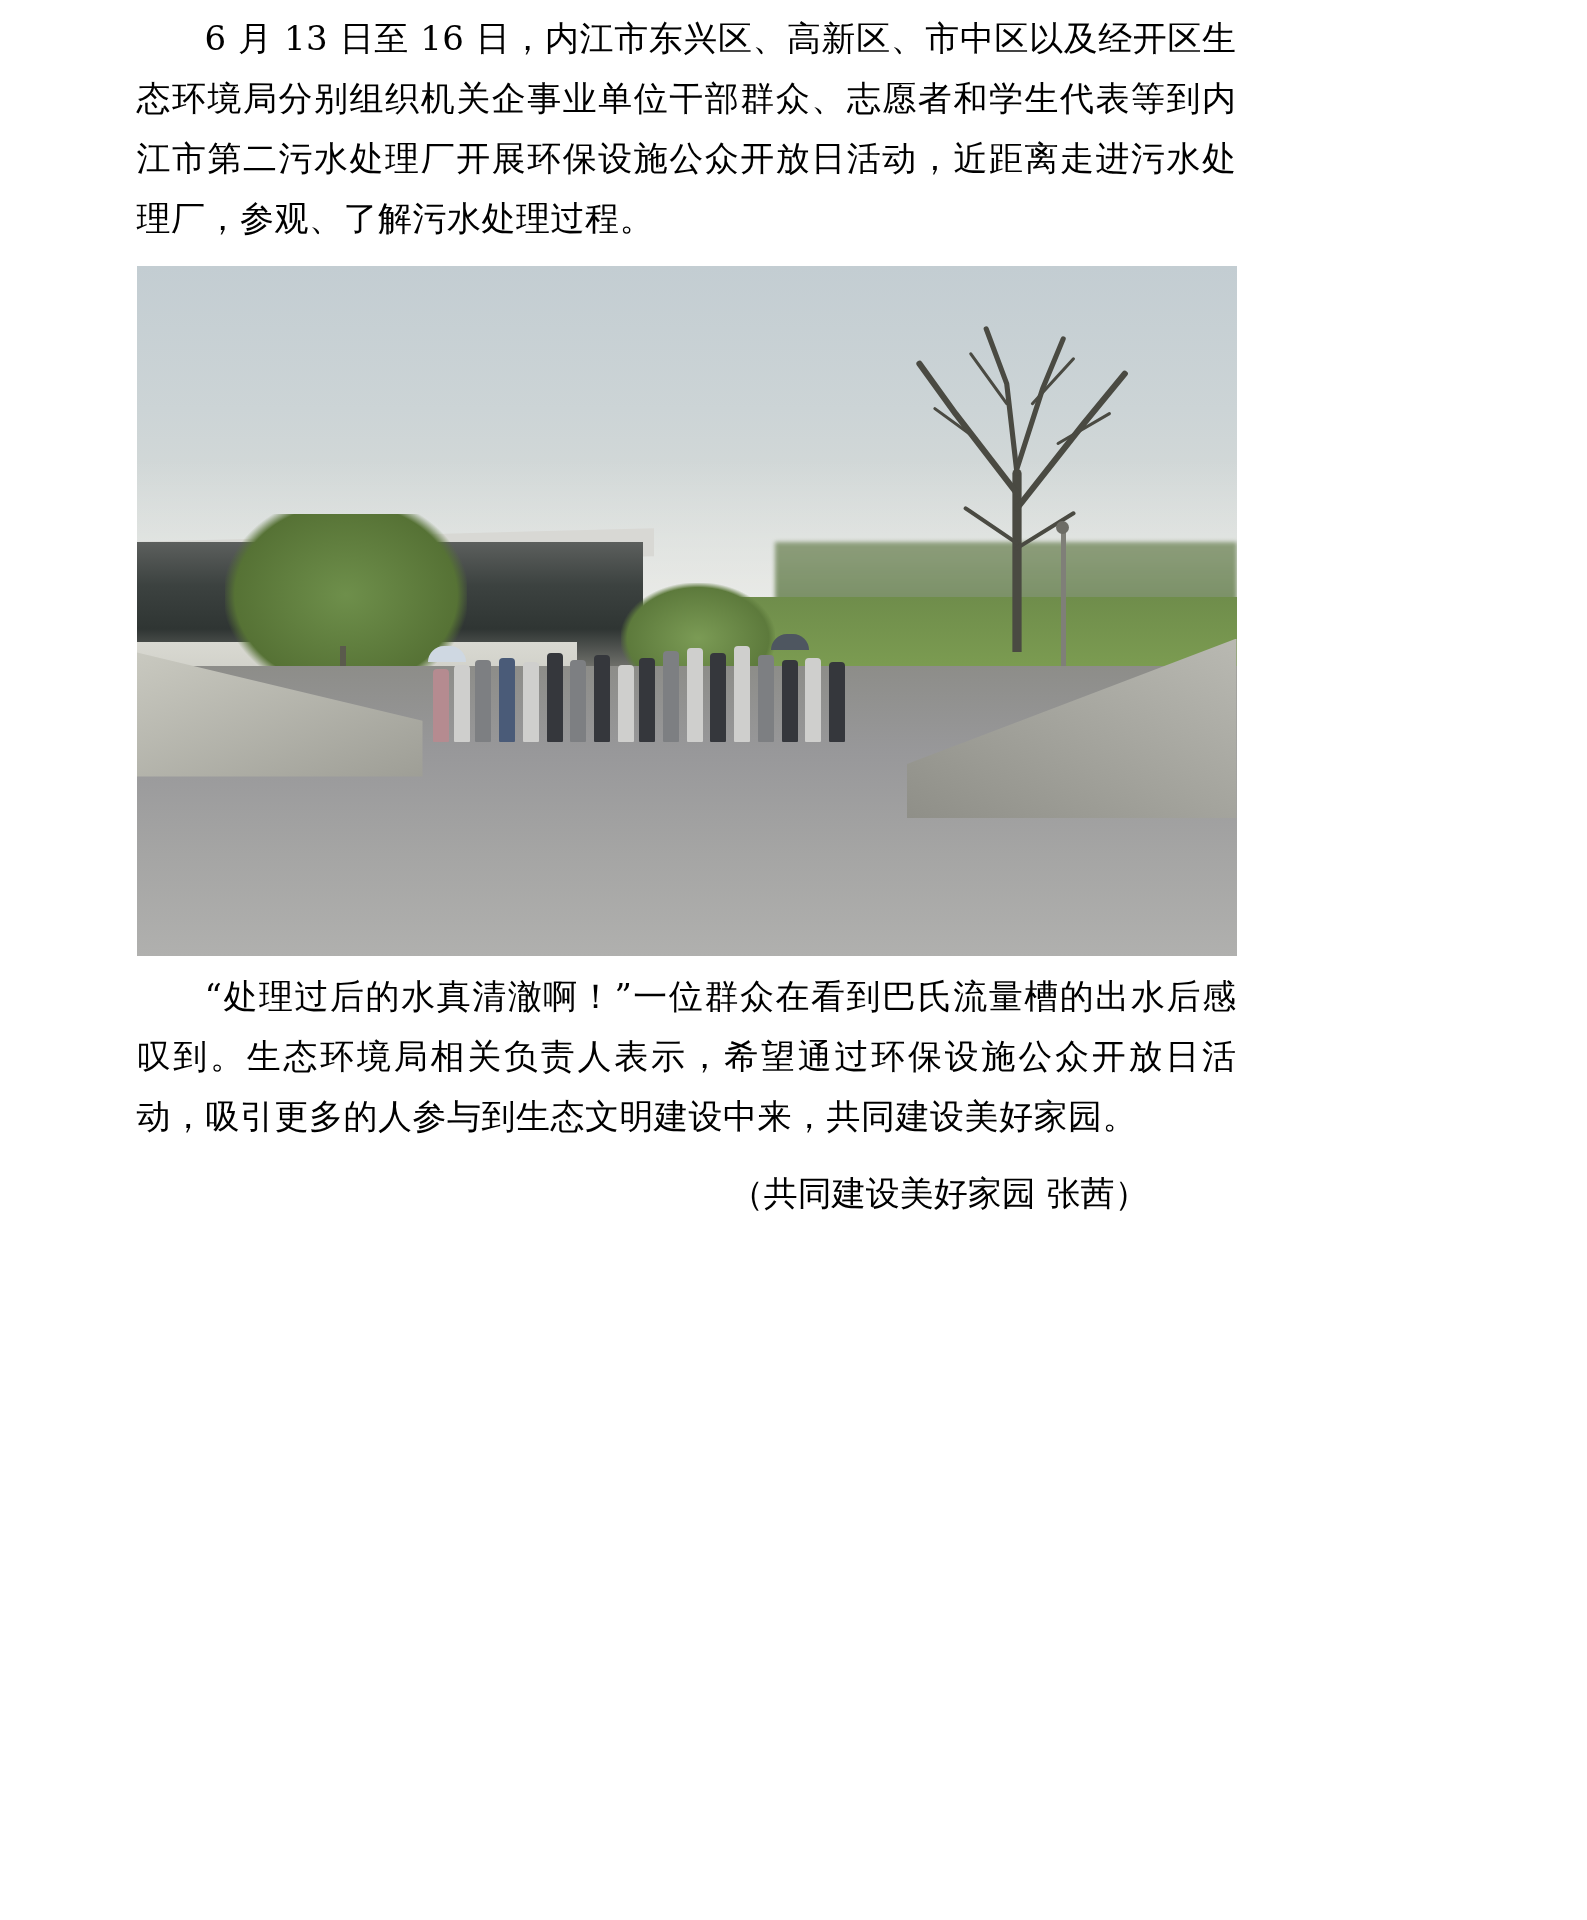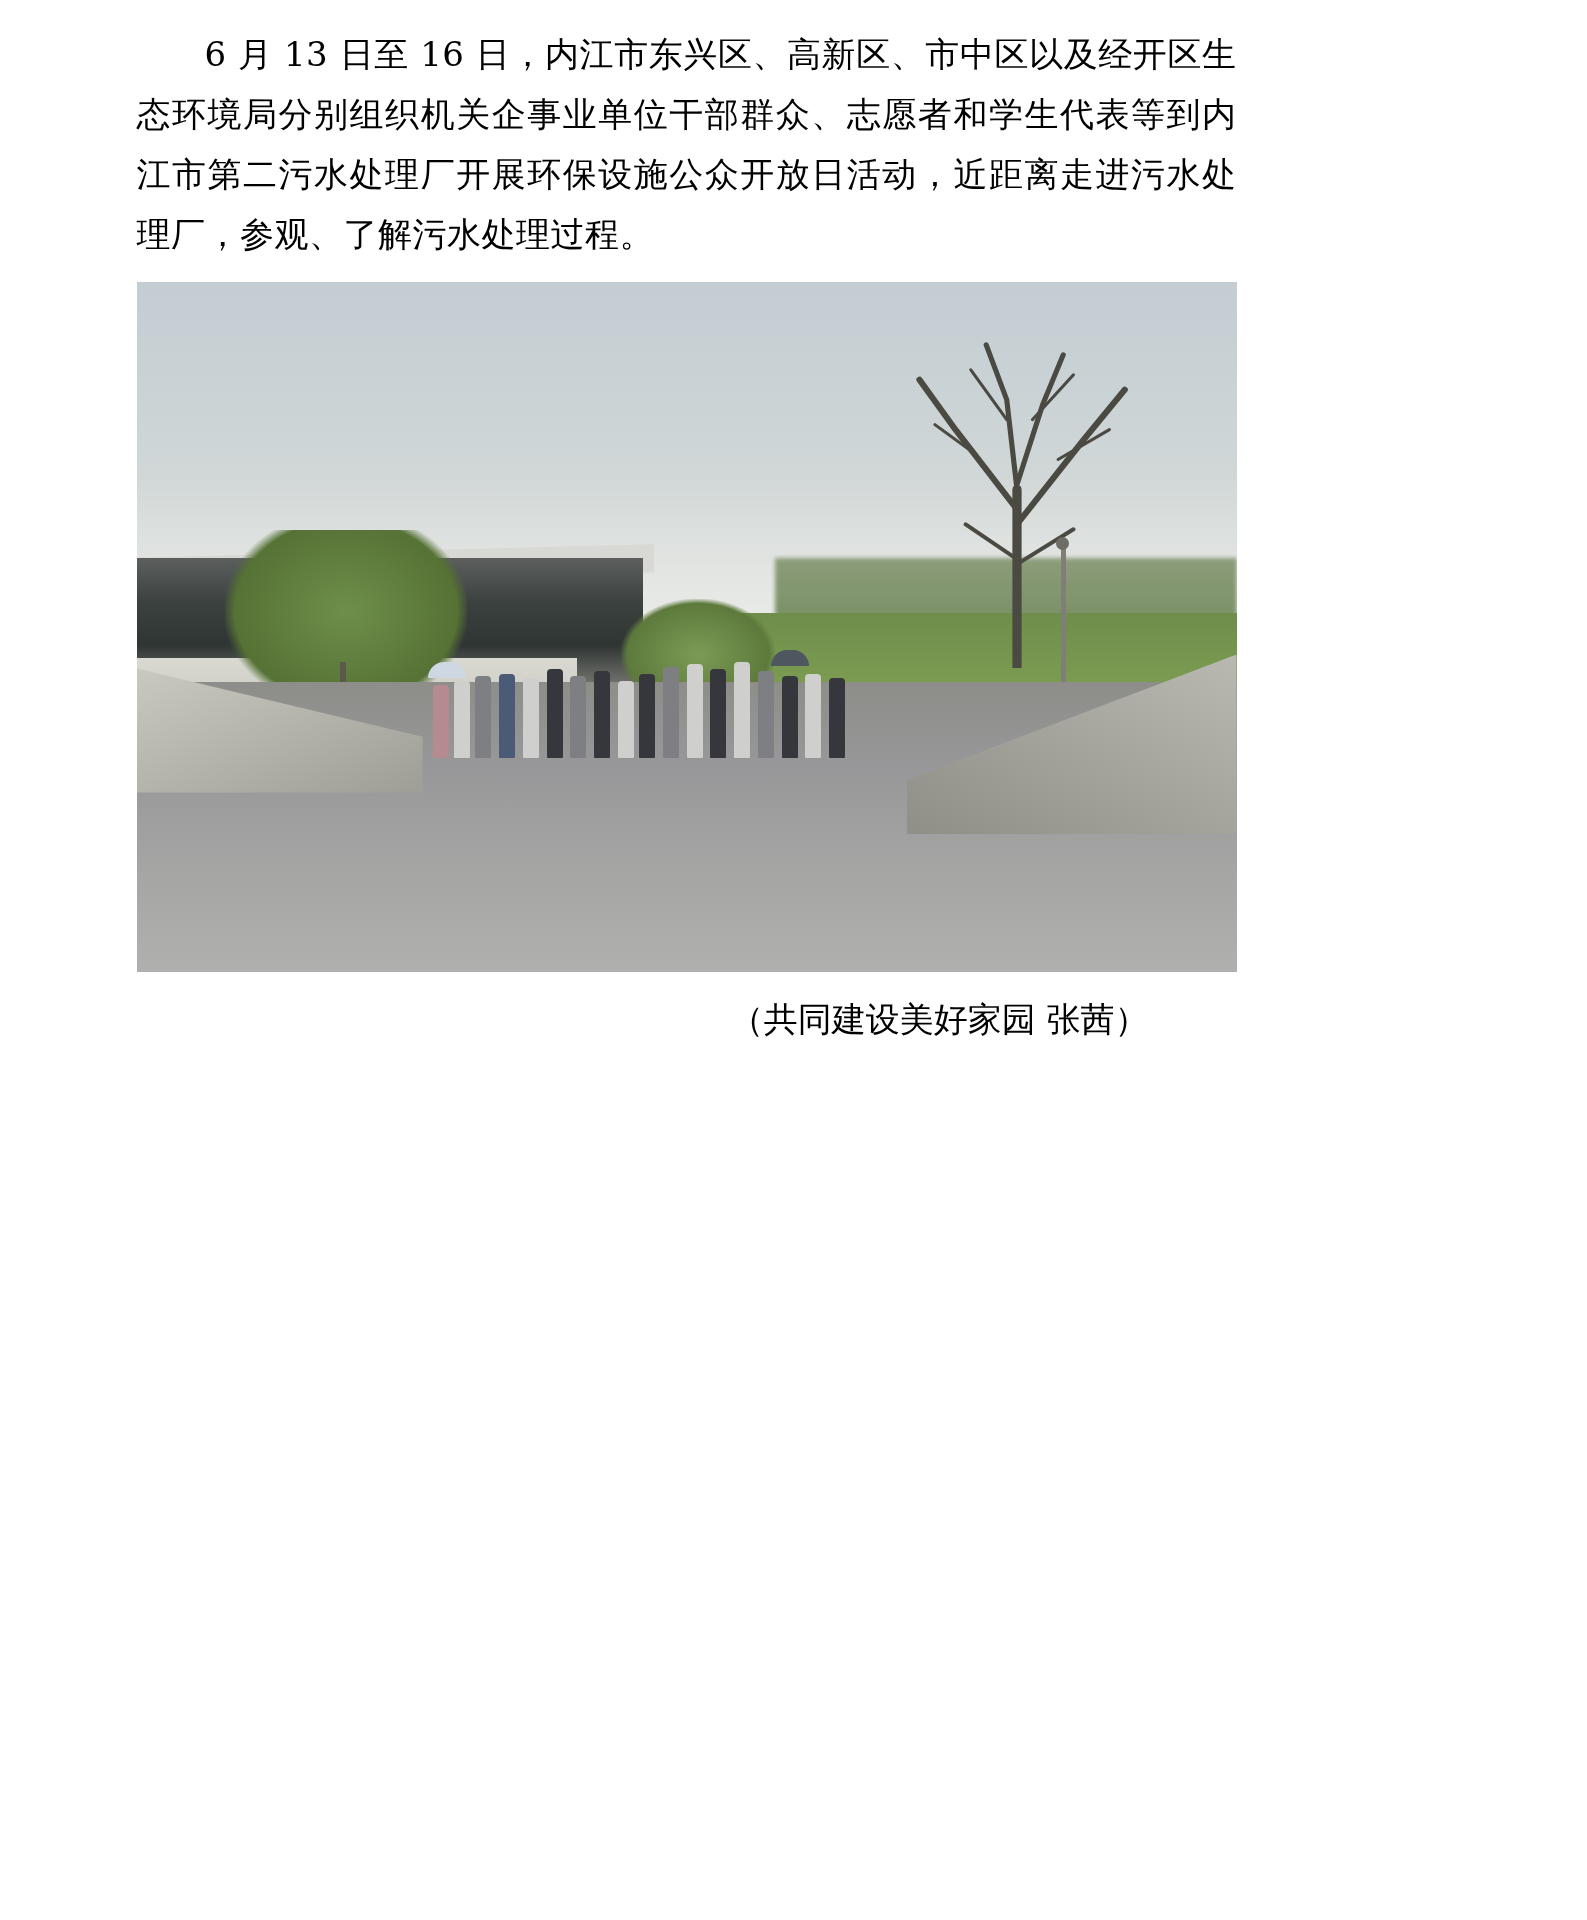--- a/index.html
+++ b/index.html
@@ -11,21 +11,21 @@
     width: 1587px;
     height: 1920px;
     font-family: "DejaVu Serif", "Liberation Serif", serif;
     color: #000000;
     overflow: hidden;
   }
   .page {
     position: relative;
     width: 1373px;
     height: 1920px;
-    padding: 16px;
+    padding: 0;
     box-sizing: border-box;
   }
   .content {
     width: 1100px;
     margin: 0 auto;
     padding-top: 8px;
   }
   p.para {
     font-size: 34px;
     line-height: 60px;
@@ -268,17 +268,18 @@
           <div class="person mid" style="left:63.5%; height:74%;"></div>
           <div class="person" style="left:68%; height:70%;"></div>
           <div class="person light" style="left:72.5%; height:72%;"></div>
           <div class="person" style="left:77%; height:68%;"></div>
           <div class="umbrella" style="left:1%; top:18%;"></div>
           <div class="umbrella dark" style="left:66%; top:8%;"></div>
         </div>
       </div>
     </div>
 
+    <p class="para">“处理过后的水真清澈啊！”一位群众在看到巴氏流量槽的出水后感叹到。生态环境局相关负责人表示，希望通过环保设施公众开放日活动，吸引更多的人参与到生态文明建设中来，共同建设美好家园。</p>
 
     <p class="caption-credit">（共同建设美好家园  张茜）</p>
 
   </div>
 </div>
 
 </body></html>

